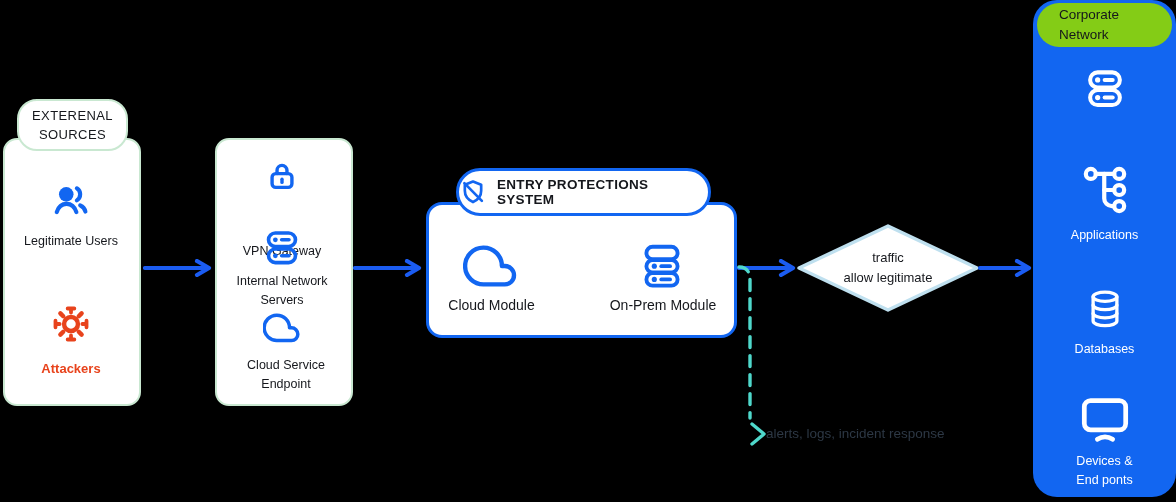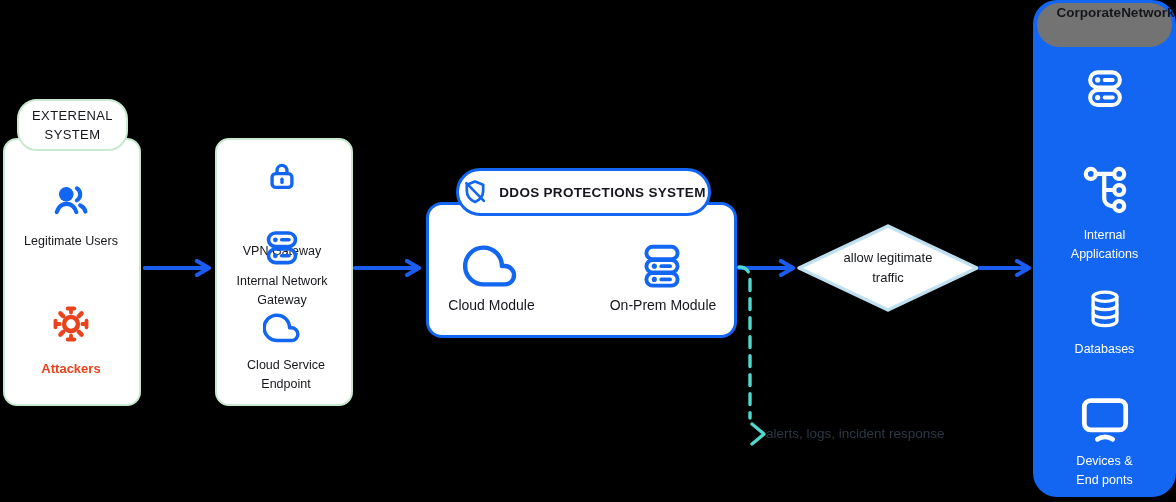--- a/index.html
+++ b/index.html
@@ -22,37 +22,37 @@
     display:flex;align-items:center;justify-content:center;gap:10px;
   }
   .bpill .t{font-size:13.5px;font-weight:600;letter-spacing:.3px;}
   .lbl{font-size:12.5px;line-height:19px;text-align:center;z-index:2;color:#15171c;}
   .lbl.big{font-size:14px;}
   .lbl.red{color:#e8431c;font-weight:700;font-size:13px;}
   .wlbl{font-size:12.5px;line-height:19px;text-align:center;color:#fff;z-index:2;}
   
   .panel{background:#1266f1;border-radius:24px;z-index:0;}
   .wpill{
-    background:#737373;border-radius:22px;z-index:2;
-    display:flex;flex-direction:row;justify-content:center;
-    padding-left:22px;font-size:13.5px;font-weight:700;line-height:20px;
+    background:#84cc16;border-radius:22px;z-index:2;
+    display:flex;flex-direction:column;justify-content:center;
+    padding-left:22px;font-size:13.5px;font-weight:400;line-height:20px;
   }
   .dtext{font-size:13px;line-height:20px;text-align:center;z-index:2;}
   .alert-lbl{font-size:13.5px;color:#2d3845;z-index:2;}
   svg{display:block;}
 </style>
 </head>
 <body>
 
 <div class="canvas">
 
   <div class="abs gbox" style="left:3px;top:138px;width:134px;height:264px;"></div>
   <div class="abs gpill" style="left:17px;top:99px;width:107px;height:48px;">
     <div>EXTERENAL</div>
-    <div>SYSTEM</div>
+    <div>SOURCES</div>
   </div>
 
   <div class="abs" style="left:52px;top:181px;width:38px;height:40px;z-index:2;">
     <svg width="38" height="40" viewBox="0 0 24 24" fill="none">
       <circle cx="9" cy="7.8" r="4.6" fill="#1266f1"></circle>
       <path d="M15.7 4 a4.5 4.5 0 0 1 0 7.6" stroke="#1266f1" stroke-width="2.6" stroke-linecap="round"></path>
       <path d="M3 19 C4.2 15.2 6.4 13.8 9.2 13.8 C12 13.8 14.2 15.2 15.4 19" stroke="#1266f1" stroke-width="2.6" stroke-linecap="round"></path>
       <path d="M17.8 14.8 C19.6 15.6 20.7 16.9 21.1 18.7" stroke="#1266f1" stroke-width="2.6" stroke-linecap="round"></path>
     </svg>
   </div>
@@ -96,21 +96,21 @@
       <rect x="3.5" y="3.5" width="17" height="8.6" rx="4.3"></rect>
       <rect x="3.5" y="13.6" width="17" height="8.6" rx="4.3"></rect>
       <path d="M7.8 7.8 h0.01" stroke-width="3"></path>
         <path d="M11.8 7.8 h4.6"></path>
       <path d="M7.8 17.9 h0.01" stroke-width="3"></path>
         <path d="M11.8 17.9 h4.6"></path>
     </svg>
   </div>
   <div class="abs lbl" style="left:222px;top:272px;width:120px;">
     <div>Internal Network</div>
-    <div>Gateway</div>
+    <div>Servers</div>
   </div>
 
   <div class="abs" style="left:263px;top:312px;width:38px;height:38px;z-index:2;">
     <svg width="38" height="38" viewBox="0 0 24 24" fill="none" stroke="#1266f1" stroke-width="2.2" stroke-linecap="round" stroke-linejoin="round">      
         <path d="M18 10 h-1.26 A8 8 0 1 0 9 18 h9 a4 4 0 0 0 0 -8 z"></path>
     </svg>
   </div>
   <div class="abs lbl" style="left:226px;top:356px;width:120px;">
     <div>Cloud Service</div>
     <div>Endpoint</div>
@@ -124,21 +124,21 @@
   </div>
 
   <div class="abs bbox" style="left:426px;top:202px;width:305px;height:130px;"></div>
   <div class="abs bpill" style="left:456px;top:168px;width:249px;height:42px;">
     <span>
       <svg width="28" height="28" viewBox="0 0 24 24" fill="none" stroke="#1266f1" stroke-width="2.3" stroke-linecap="round" stroke-linejoin="round">
         <path d="M12 3 L19 5.7 V11 c0 4.6 -3 7.9 -7 9.6 C8 18.9 5 15.6 5 11 V5.7 Z"></path>
         <path d="M4.6 4.4 L19.6 19.6"></path>
       </svg>
     </span>
-    <span class="t">DDOS PROTECTIONS SYSTEM</span>
+    <span class="t">ENTRY PROTECTIONS SYSTEM</span>
   </div>
 
   <div class="abs" style="left:463px;top:243px;width:56px;height:46px;z-index:2;">
     <svg width="56" height="46" viewBox="0 0 24 20" fill="none" stroke="#1266f1" stroke-width="1.9" stroke-linecap="round" stroke-linejoin="round">
       <path d="M18 9 h-1.26 A8 8 0 1 0 9 17 h9 a4 4 0 0 0 0 -8 z" transform="translate(0,1)"></path>
     </svg>
   </div>
   <div class="abs lbl big" style="left:434px;top:296px;width:115px;">Cloud Module</div>
 
   <div class="abs" style="left:640px;top:242px;width:44px;height:48px;z-index:2;">
@@ -168,22 +168,22 @@
     </svg>
   </div>
   <div class="abs alert-lbl" style="left:766px;top:426px;">alerts, logs, incident response</div>
 
   <div class="abs" style="left:796px;top:222px;width:184px;height:92px;z-index:1;">
     <svg width="184" height="92" viewBox="0 0 184 92">
       <polygon points="3,46 92,4 181,46 92,88" fill="#ffffff" stroke="#bfe0ef" stroke-width="3.4" stroke-linejoin="round"></polygon>
     </svg>
   </div>
   <div class="abs dtext" style="left:816px;top:248px;width:144px;">
+    <div>traffic</div>
     <div>allow legitimate</div>
-    <div>traffic</div>
   </div>
 
   <div class="abs" style="left:978px;top:259px;width:57px;height:18px;z-index:2;">
     <svg width="57" height="18" viewBox="0 0 57 18" fill="none" stroke="#1b5cf1" stroke-width="4.2" stroke-linecap="round" stroke-linejoin="round">
       <path d="M2 9 H49"></path>
         <path d="M39 2 L51 9 L39 16"></path>
     </svg>
   </div>
 
   <div class="abs panel" style="left:1033px;top:0px;width:143px;height:497px;"></div>
@@ -208,21 +208,20 @@
       <circle cx="4.6" cy="4.6" r="2.6"></circle>
       <circle cx="19.4" cy="4.6" r="2.6"></circle>
       <circle cx="19.4" cy="13" r="2.6"></circle>
       <circle cx="19.4" cy="21.4" r="2.6"></circle>
       <path d="M7.2 4.6 H16.8"></path>
       <path d="M11.6 4.6 V17.4 a4 4 0 0 0 4 4 h1.2"></path>
       <path d="M11.6 13 h5.2"></path>
     </svg>
   </div>
   <div class="abs wlbl" style="left:1033px;top:226px;width:143px;">
-    <div>Internal</div>
     <div>Applications</div>
   </div>
 
   <div class="abs" style="left:1086px;top:285px;width:38px;height:50px;z-index:2;">
     <svg width="38" height="50" viewBox="0 0 24 26" fill="none" stroke="#ffffff" stroke-width="2.1" stroke-linecap="round">
       <ellipse cx="12" cy="4.6" rx="7.5" ry="2.9"></ellipse>
       <path d="M4.5 4.6 V20 c0 1.6 3.4 2.9 7.5 2.9 s7.5 -1.3 7.5 -2.9 V4.6"></path>
       <path d="M4.5 9.9 c0 1.6 3.4 2.9 7.5 2.9 s7.5 -1.3 7.5 -2.9"></path>
       <path d="M4.5 15.1 c0 1.6 3.4 2.9 7.5 2.9 s7.5 -1.3 7.5 -2.9"></path>
     </svg>

